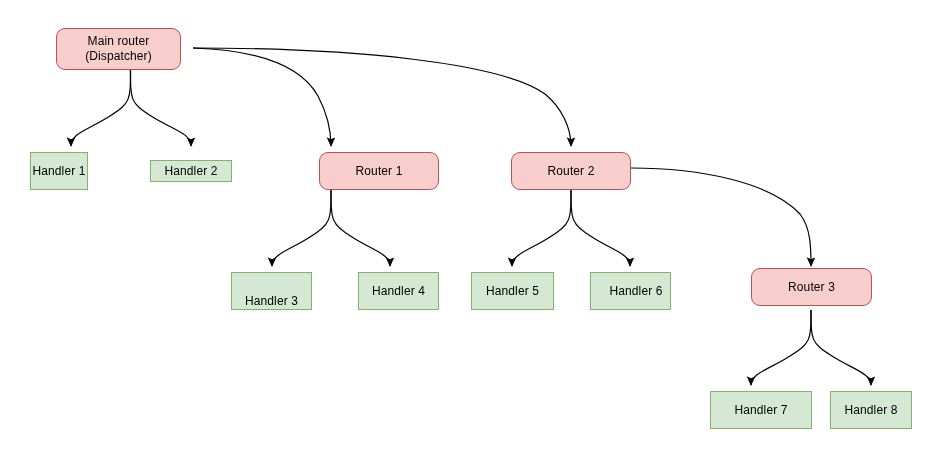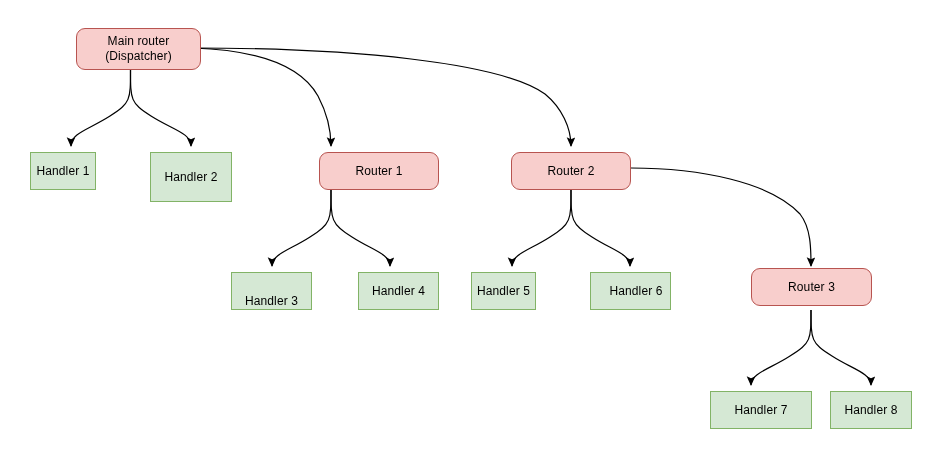--- a/index.html
+++ b/index.html
@@ -72,43 +72,43 @@
         <path d="M 331 190 C 331 220 331 224 352 237 C 372 250 390 254 390 266"></path>
         <path d="M 571 190 C 571 220 571 224 550 237 C 530 250 512 254 512 266"></path>
         <path d="M 571 190 C 571 220 571 224 592 237 C 612 250 630 254 630 266"></path>
         <path d="M 631 168 C 700 168 770 182 800 214 C 811 228 811 249 811 266"></path>
         <path d="M 811 310 C 811 340 811 343 790 356 C 770 369 751 373 751 385"></path>
         <path d="M 811 310 C 811 340 811 343 832 356 C 852 369 871 373 871 385"></path>
       </g>
   </svg>
 
   <div id="nodes-group">
-      <div class="node router" style="left: 76px; top: 28px; width: 125px; height: 42px;">
+      <div class="node router" style="left: 56px; top: 28px; width: 125px; height: 42px;">
         <span class="node-label">Main router
 (Dispatcher)</span>
       </div>
-      <div class="node handler" style="left: 30px; top: 152px; width: 66px; height: 38px;">
+      <div class="node handler" style="left: 30px; top: 152px; width: 58px; height: 38px;">
         <span class="node-label">Handler 1</span>
       </div>
-      <div class="node handler" style="left: 150px; top: 152px; width: 82px; height: 50px;">
+      <div class="node handler" style="left: 150px; top: 160px; width: 82px; height: 22px;">
         <span class="node-label">Handler 2</span>
       </div>
       <div class="node router" style="left: 271px; top: 152px; width: 120px; height: 38px; margin-left: 48px;">
         <span class="node-label">Router 1</span>
       </div>
       <div class="node router" style="left: 511px; top: 152px; width: 120px; height: 38px;">
         <span class="node-label">Router 2</span>
       </div>
       <div class="node handler" style="left: 231px; top: 272px; width: 81px; height: 38px; align-items: flex-end;">
         <span class="node-label">Handler 3</span>
       </div>
       <div class="node handler" style="left: 350px; top: 272px; width: 81px; height: 38px; margin-left: 8px;">
         <span class="node-label">Handler 4</span>
       </div>
-      <div class="node handler" style="left: 471px; top: 272px; width: 65px; height: 38px;">
+      <div class="node handler" style="left: 471px; top: 272px; width: 83px; height: 38px;">
         <span class="node-label">Handler 5</span>
       </div>
       <div class="node handler" style="left: 590px; top: 272px; width: 81px; height: 38px; padding-left: 11px;">
         <span class="node-label">Handler 6</span>
       </div>
       <div class="node router" style="left: 751px; top: 268px; width: 121px; height: 38px;">
         <span class="node-label">Router 3</span>
       </div>
       <div class="node handler" style="left: 710px; top: 391px; width: 102px; height: 38px;">
         <span class="node-label">Handler 7</span>

